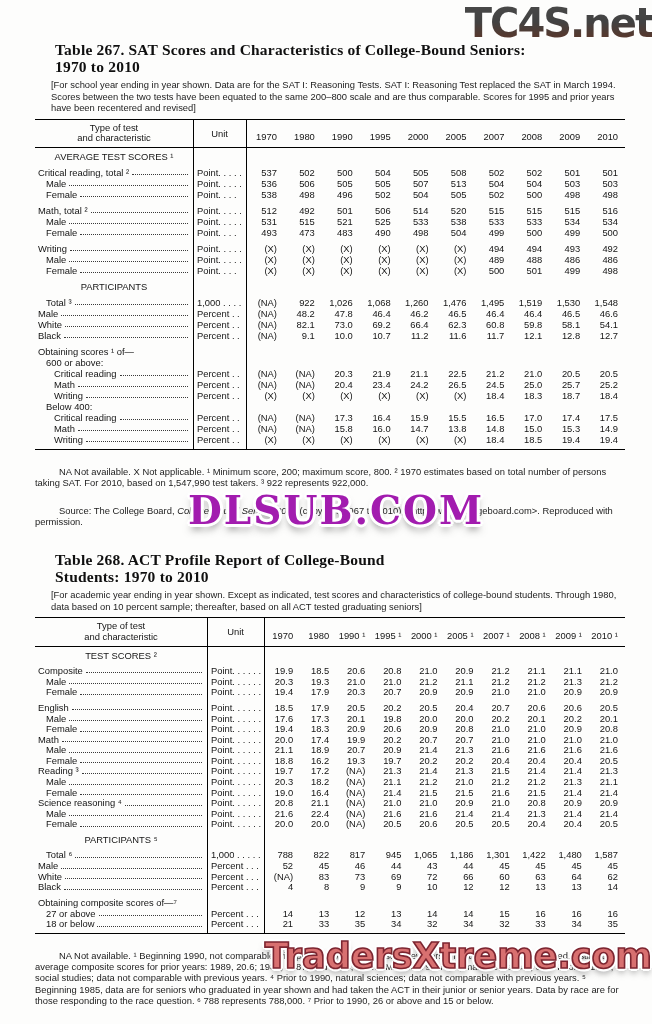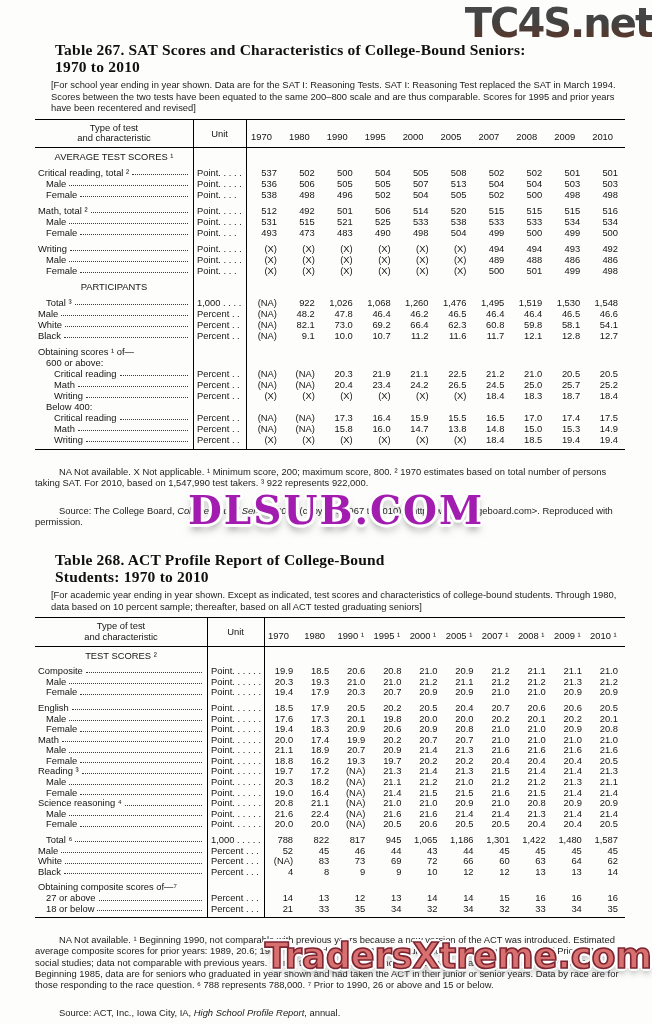--- a/index.html
+++ b/index.html
@@ -31,21 +31,21 @@
   .trow.gap { margin-top: 5px; align-items: center; }
   .stub { width: var(--stub); display: flex; align-items: baseline; padding-left: 3px; overflow: hidden; }
   .stub.center { justify-content: center; padding-left: 0; }
   .ind1 .lab { padding-left: 8px; }
   .ind2 .lab { padding-left: 16px; }
   .lab { white-space: nowrap; }
   .leader { flex: 1; align-self: flex-end; margin: 0 5px 2.5px 3px; border-bottom: 1.2px dotted #3a3a3a; height: 1px; min-width: 6px; }
   .unit { width: var(--unit); padding-left: 4px; white-space: nowrap; overflow: hidden; }
   .vals { flex: 1; display: flex; }
   .val { flex: 1; text-align: right; padding-right: 7px; white-space: nowrap; }
-  .yr { flex: 1; text-align: center; padding-right: 7px; white-space: nowrap; }
+  .yr { flex: 1; text-align: right; padding-right: 7px; white-space: nowrap; }
 
   
   .edu-line { margin-top: 12px; text-align: right; font-size: 16px; color: #1f1f1f; letter-spacing: .2px; }
   .edu-line .pgnum { margin-left: 12px; }
   .census { margin: 6px 0 0 20px; font-size: 9.8px; color: #2e2e2e; letter-spacing: .1px; }
 
   
   .wm { position: absolute; z-index: 10; white-space: nowrap; pointer-events: none; }
   .wm-tc4s {
     top: 0px; right: 0px;
@@ -817,20 +817,25 @@
             <span class="val">20.5</span>
             <span class="val">20.6</span>
             <span class="val">20.5</span>
             <span class="val">20.5</span>
             <span class="val">20.4</span>
             <span class="val">20.4</span>
             <span class="val">20.5</span>
           </div>
         </div>
         <div class="trow gap">
+          <div class="stub ind0 center">
+            <span class="lab">PARTICIPANTS ⁵</span>
+          </div>
+        </div>
+        <div class="trow gap">
           <div class="stub ind1">
             <span class="lab">Total ⁶</span>
             <span class="leader"></span>
           </div>
           <span class="unit">1,000 . . . . .</span>
           <div class="vals">
             <span class="val">788</span>
             <span class="val">822</span>
             <span class="val">817</span>
             <span class="val">945</span>

